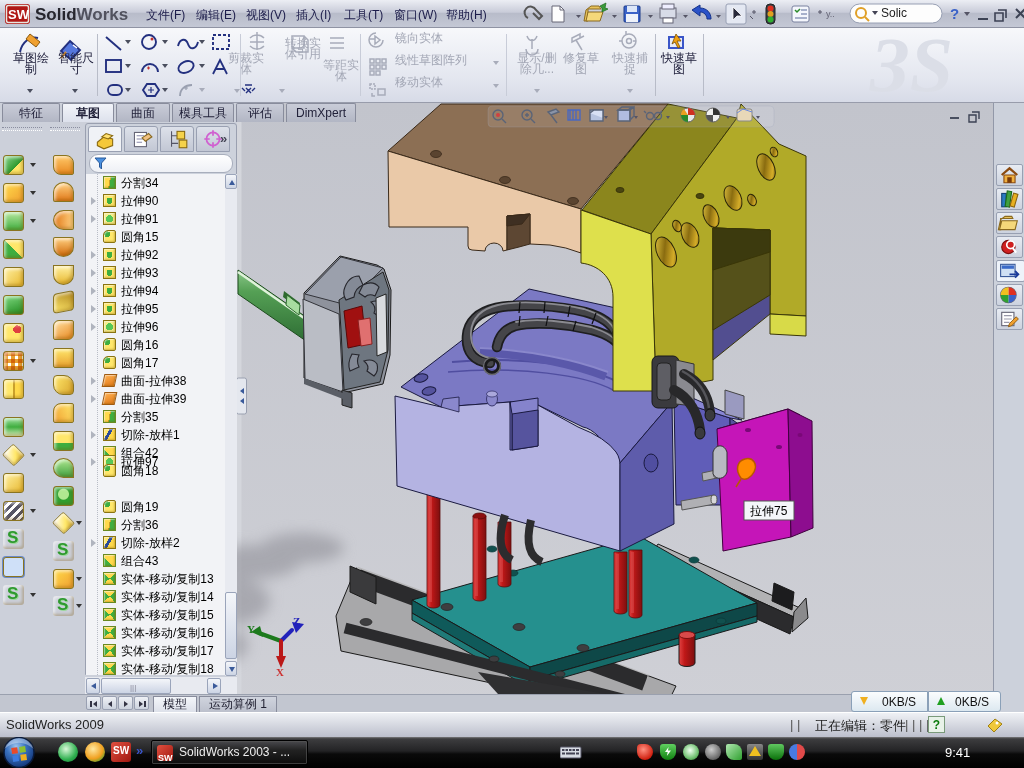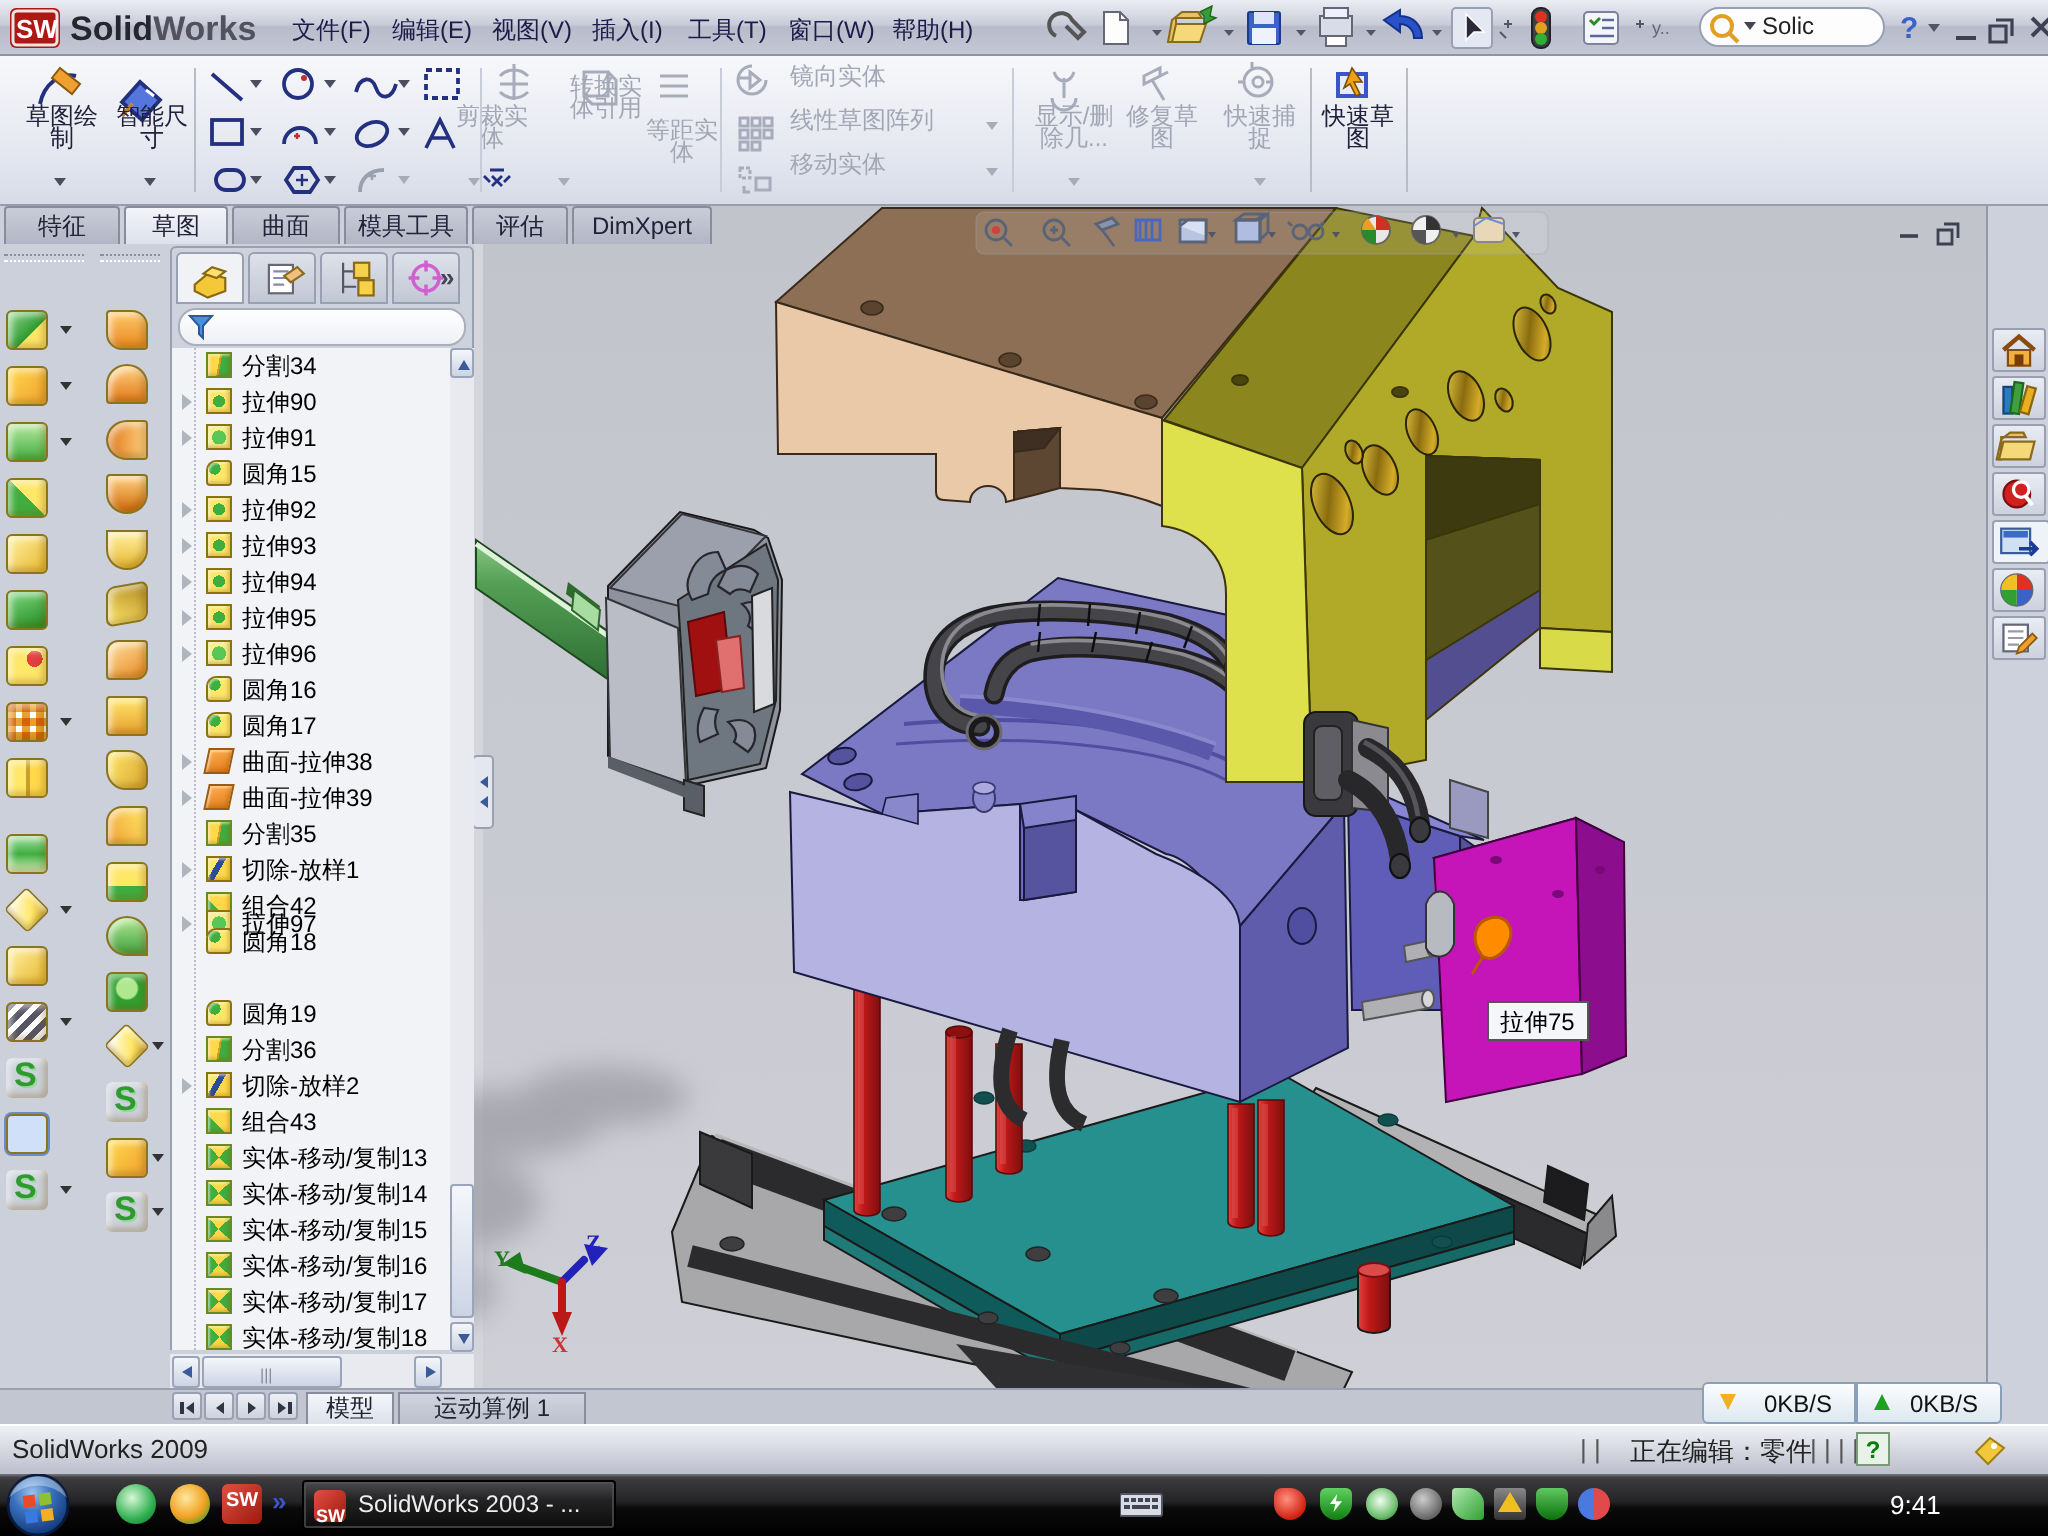--- a/index.html
+++ b/index.html
@@ -7,21 +7,21 @@
 #title{left:0;top:0;width:1024px;height:28px;background:linear-gradient(#eceef4 0%,#c9ccd9 45%,#b8bcca 50%,#c4c8d5 100%);border-bottom:1px solid #8f93a3}
 #logo{left:4px;top:3px;width:230px;height:22px}
 .menu{top:7px;font-size:12px;color:#1c1c4a}
 #ribbon{left:0;top:28px;width:1024px;height:75px;background:linear-gradient(#f7f8fb,#e3e6ef 70%,#d7dbe7);border-bottom:1px solid #989cab}
 .rlab{position:absolute;font-size:12px;line-height:11px;text-align:center;color:#21213d;white-space:pre}
 .glab{color:#a3a7b5}
 .dd{position:absolute;width:0;height:0;border-left:3px solid transparent;border-right:3px solid transparent;border-top:4px solid #4a4e5e}
 .gdd{border-top-color:#a8acba}
 #tabrow{left:0;top:103px;width:1024px;height:19px;z-index:8}
 .tab{position:absolute;top:0;height:19px;background:linear-gradient(#c9ccd8,#b2b6c4);border:1px solid #888c9c;border-bottom:none;font-size:12px;color:#22223a;text-align:center;line-height:18px;border-radius:2px 2px 0 0}
-.tabact{background:linear-gradient(#f2f4f9,#dde1ec);font-weight:normal}
+.tabact{background:linear-gradient(#f2f4f9,#dde1ec);font-weight:bold}
 #leftpanel{left:0;top:103px;width:237px;height:609px;background:#ccd0da}
 #viewport{left:237px;top:103px;width:756px;height:609px;background:linear-gradient(#c2c4cc,#cfd0d6)}
 #taskpane{left:993px;top:103px;width:31px;height:609px;background:#ccd1db;border-left:1px solid #9298a8}
 #statusbar{z-index:9;left:0;top:712px;width:1024px;height:25px;background:linear-gradient(#eff1f5,#c6c9d4 80%,#bcbfcc);border-top:1px solid #fff;font-size:13px;color:#222}
 #taskbar{left:0;top:737px;width:1024px;height:31px;background:linear-gradient(#7a7a7c 0,#3d3d3f 6%,#232325 45%,#0a0a0a 55%,#000 100%)}
 .tbtn{position:absolute;top:3px;height:25px;background:linear-gradient(#4a4a4e,#222 40%,#0c0c0c);border:1px solid #000;box-shadow:inset 0 0 0 1px #555a;border-radius:2px;color:#eee;font-size:12px;line-height:23px;white-space:nowrap;overflow:hidden}
 .tray{position:absolute;top:7px;width:16px;height:16px;border-radius:3px}
 .ql{position:absolute;top:5px;width:20px;height:20px;border-radius:10px}
 .treerow{position:absolute;left:0;height:18px;width:140px;font-size:12px;color:#000;line-height:18px;white-space:nowrap}
 .ticon{position:absolute;left:17px;top:2px;width:13px;height:13px;border:1px solid #8a7410;box-shadow:inset -1px -1px 2px rgba(130,90,0,.35),inset 1px 1px 1px rgba(255,255,255,.5)}
@@ -138,20 +138,21 @@
       <text x="430" y="19" font-size="15" font-weight="bold" fill="#3a62c8">?</text>
   <path d="M444 12 l6 0 -3 4z" fill="#556"></path>
   <g stroke="#3c4254" stroke-width="2" fill="none">
    <path d="M458 19 h10"></path>
    <path d="M478 10 h8 v8 m-11 -5 h8 v8 h-8 z" stroke-width="1.6"></path>
    <path d="M496 9 l9 9 m0 -9 l-9 9"></path>
   </g>
  </svg>
 </div>
 <div class="abs" id="ribbon">
+ <div class="abs" style="left:870px;top:-8px;width:150px;height:80px;font:italic bold 78px 'Liberation Serif';color:#dbdee7">ЗS</div>
  <svg class="abs" style="left:0;top:0" width="1024" height="74" viewBox="0 0 1024 74">
   <g stroke="#23307f" stroke-width="1.9" fill="none">
    <path d="M20 24 C22 14 30 8 38 10" stroke-width="2"></path>
    <path d="M30 6 l10 8 -4 5 -10 -8z" fill="#f0a030" stroke="#8a5a10" stroke-width="1"></path>
    <path d="M70 13 l10 9 -9 10 -10 -9z" fill="#5577dd" stroke="#23307f"></path>
    <path d="M73 17 l4 3 M66 24 l-4 5" stroke="#fff" stroke-width="1.5"></path>
         <path d="M66 24 l-5 6" stroke="#c08030" stroke-width="2"></path>
    <line x1="106" y1="9" x2="121" y2="22"></line>
    <circle cx="149" cy="14" r="7"></circle>
         <circle cx="152" cy="11" r="1.5" fill="#c03030" stroke="none"></circle>
@@ -745,21 +746,21 @@
       <i style="position:absolute;left:5px;top:4px;width:0;height:0;border-top:3px solid transparent;border-bottom:3px solid transparent;border-right:4px solid #334"></i>
     </div>
  <div class="navb" style="left:118px;top:1px">
       <i style="position:absolute;left:5px;top:4px;width:0;height:0;border-top:3px solid transparent;border-bottom:3px solid transparent;border-left:4px solid #334"></i>
     </div>
  <div class="navb" style="left:134px;top:1px">
       <i style="position:absolute;left:4px;top:4px;width:0;height:0;border-top:3px solid transparent;border-bottom:3px solid transparent;border-left:4px solid #334"></i>
       <i style="position:absolute;left:9px;top:4px;width:1.5px;height:6px;background:#334"></i>
     </div>
  <div class="mtab" style="left:153px;top:1px;width:44px;background:linear-gradient(#f4f6fa,#dde1ea)">模型</div>
- <div class="mtab" style="left:199px;top:1px;width:94px;background:linear-gradient(#d0d4de,#bcc0cc)">运动算例 1</div>
+ <div class="mtab" style="left:199px;top:1px;width:78px;background:linear-gradient(#d0d4de,#bcc0cc)">运动算例 1</div>
 </div>
 <div class="abs" id="taskpane">
  <div class="tpbtn" style="top:61px"><svg width="25" height="20" viewBox="0 0 20 18">
         <path d="M3 9 l7 -6 7 6" fill="none" stroke="#8a4a10" stroke-width="2"></path>
         <path d="M5 9 h10 v7 h-10z" fill="#f0b040" stroke="#8a4a10"></path>
         <path d="M8 11 h4 v5 h-4z" fill="#7a3a08"></path>
       </svg></div>
  <div class="tpbtn" style="top:85px"><svg width="25" height="20" viewBox="0 0 20 18">
         <rect x="3" y="4" width="4" height="12" fill="#2a7ac0" stroke="#14457a"></rect>
         <rect x="7" y="2" width="4" height="14" fill="#40a040" stroke="#1a6a1a" transform="rotate(8 9 9)"></rect>

